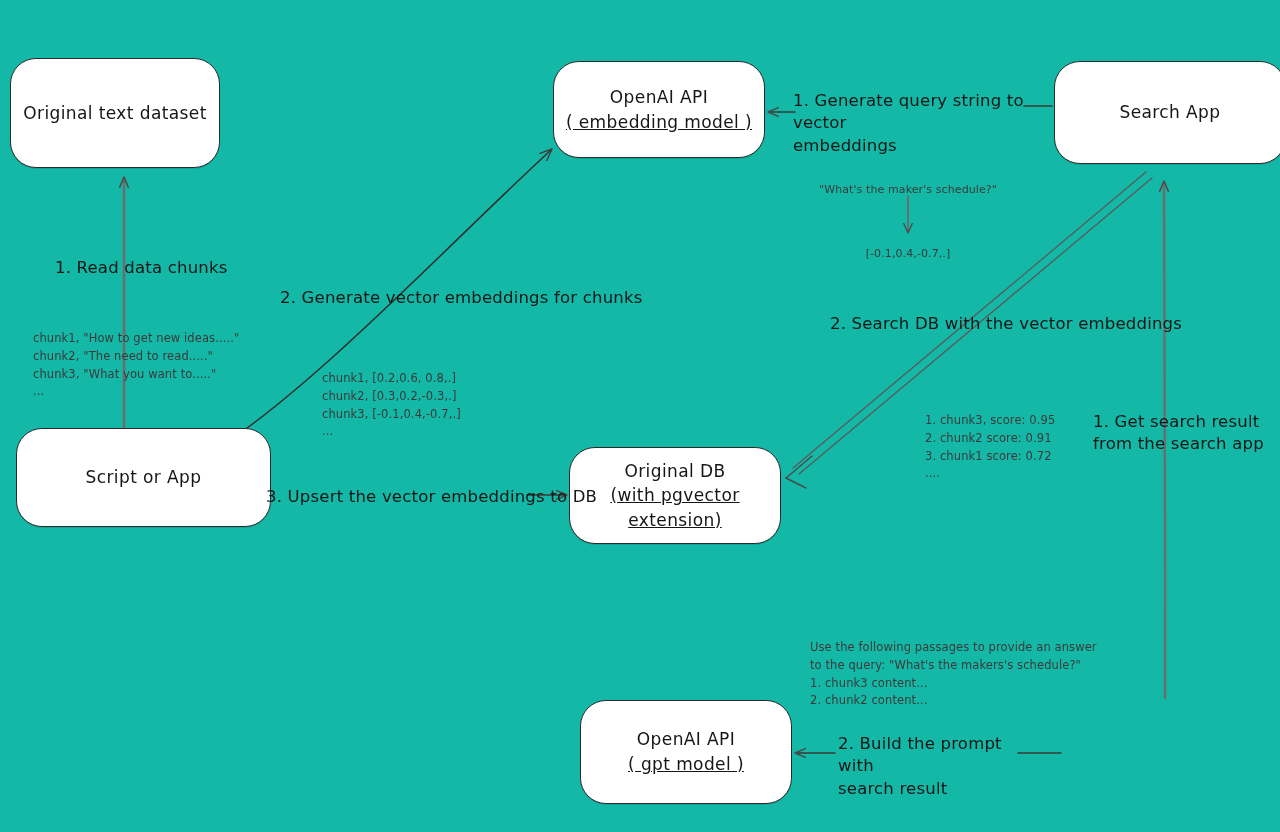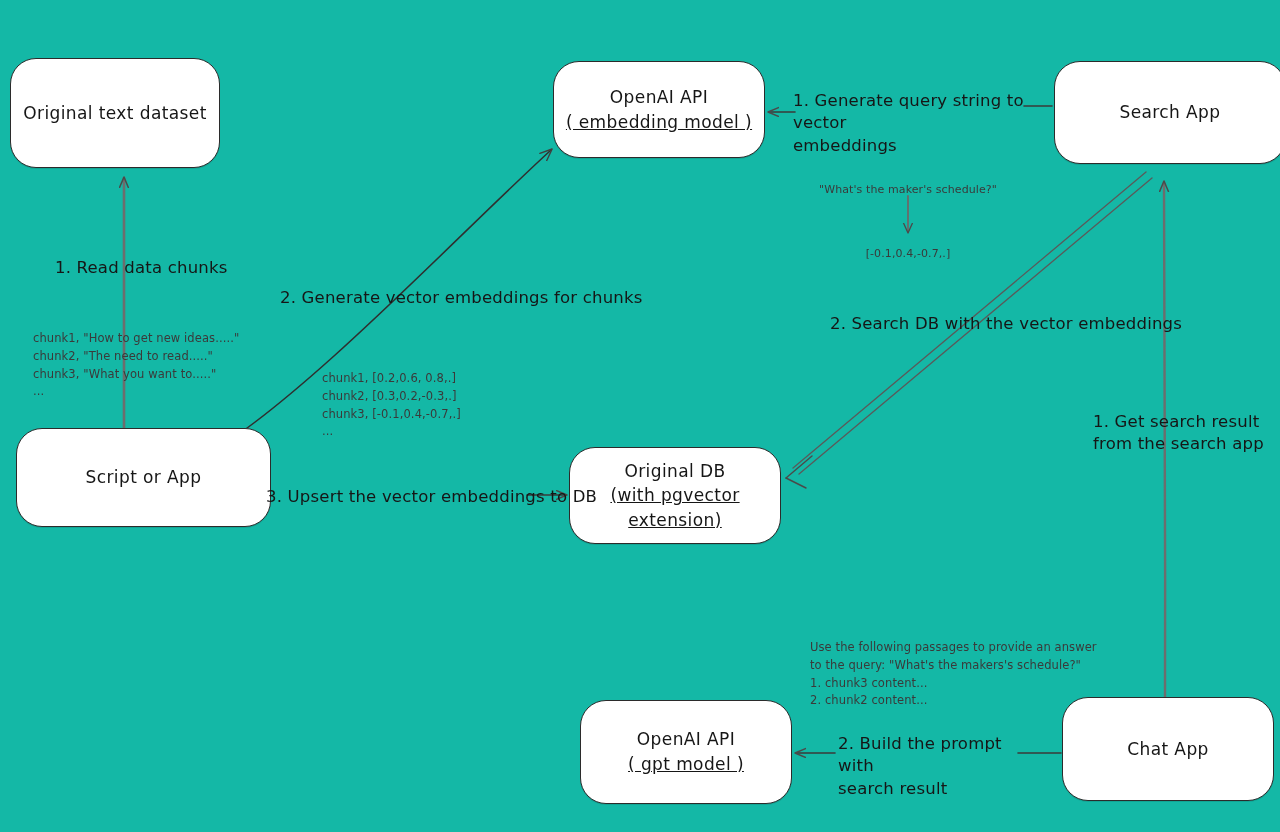--- a/index.html
+++ b/index.html
@@ -152,23 +152,20 @@
 
   <div class="node single" style="left:1054px; top:61px; width:232px; height:103px;">
     <span class="ln1">Search App</span>
   </div>
 
   <div class="node" style="left:580px; top:700px; width:212px; height:104px;">
     <span class="ln1">OpenAI API</span>
     <span class="ln2">( gpt model )</span>
   </div>
 
-  <div class="node single" style="left:1062px; top:697px; width:212px; height:104px;">
-    <span class="ln1">Chat App</span>
-  </div>
 
   <div class="lbl step left" style="left:55px; top:257px;">1. Read data chunks</div>
 
   <div class="lbl step left" style="left:240px; top:287px;margin-left:40px;">2. Generate vector embeddings for chunks</div>
 
   <div class="lbl step left" style="left:266px; top:486px;">3. Upsert the vector embeddings  to DB</div>
 
   <div class="lbl step center" style="left:793px; top:90px; width:232px;">1. Generate query string to vector
 embeddings</div>
 
@@ -187,19 +184,23 @@
 
   <div class="note" style="left:322px; top:370px;">chunk1, [0.2,0.6, 0.8,.]
 chunk2, [0.3,0.2,-0.3,.]
 chunk3, [-0.1,0.4,-0.7,.]
 ...</div>
 
   <div class="note small center" style="left:808px; top:181px; width:200px;">"What's the maker's schedule?"</div>
 
   <div class="note small center" style="left:838px; top:245px; width:140px;">[-0.1,0.4,-0.7,.]</div>
 
+  <div class="note" style="left:925px; top:412px;">1. chunk3, score: 0.95
+2. chunk2 score: 0.91
+3. chunk1 score: 0.72
+....</div>
 
   <div class="note" style="left:810px; top:639px;">Use the following passages to provide an answer
 to the query: "What's the makers's schedule?"
 1. chunk3 content...
 2. chunk2 content...</div>
 
 </div>
 
 </body></html>

